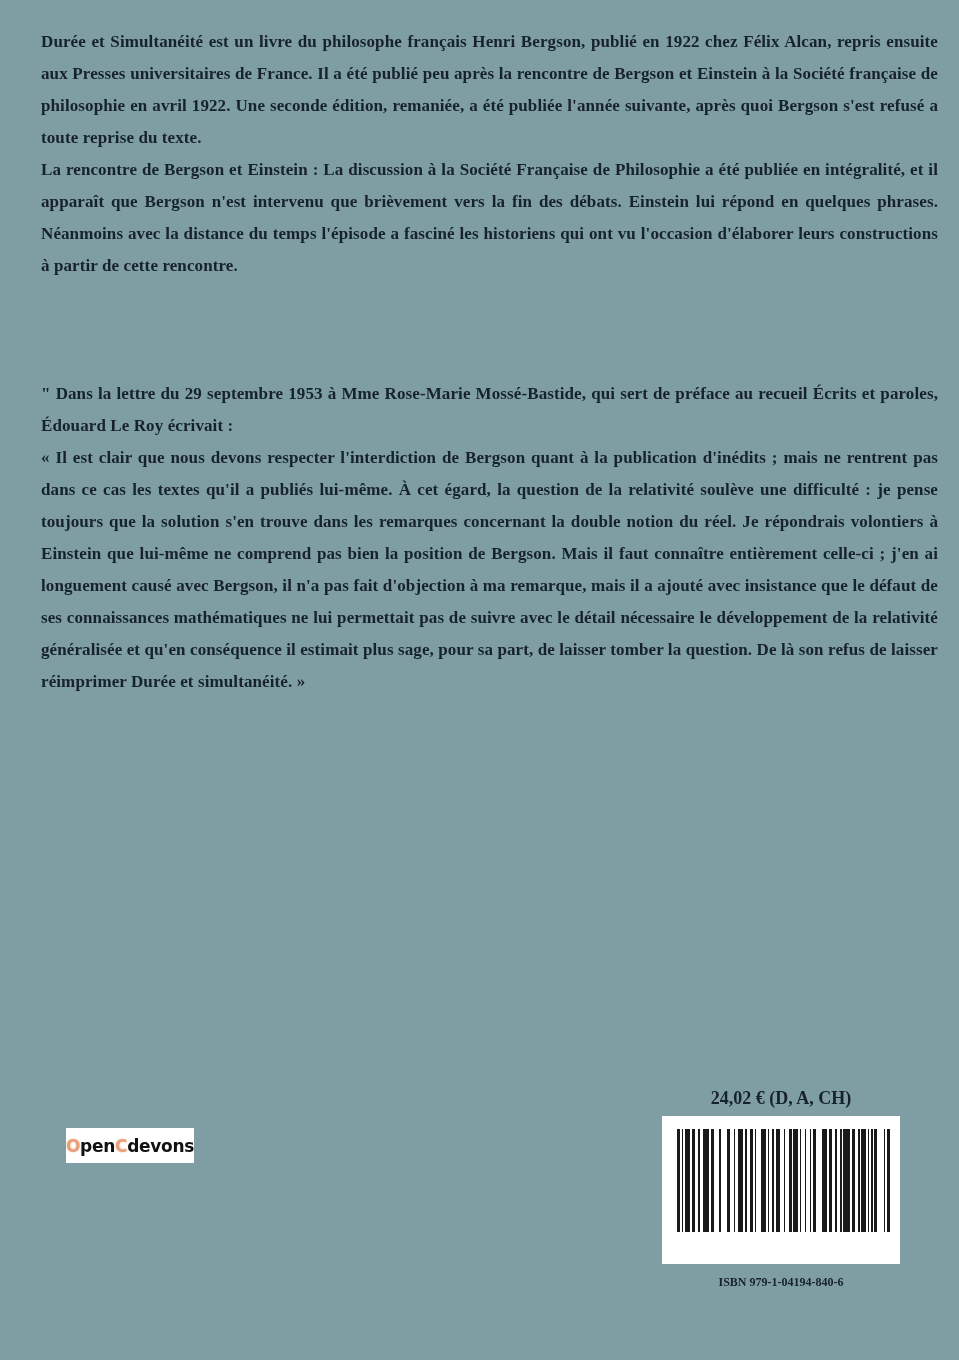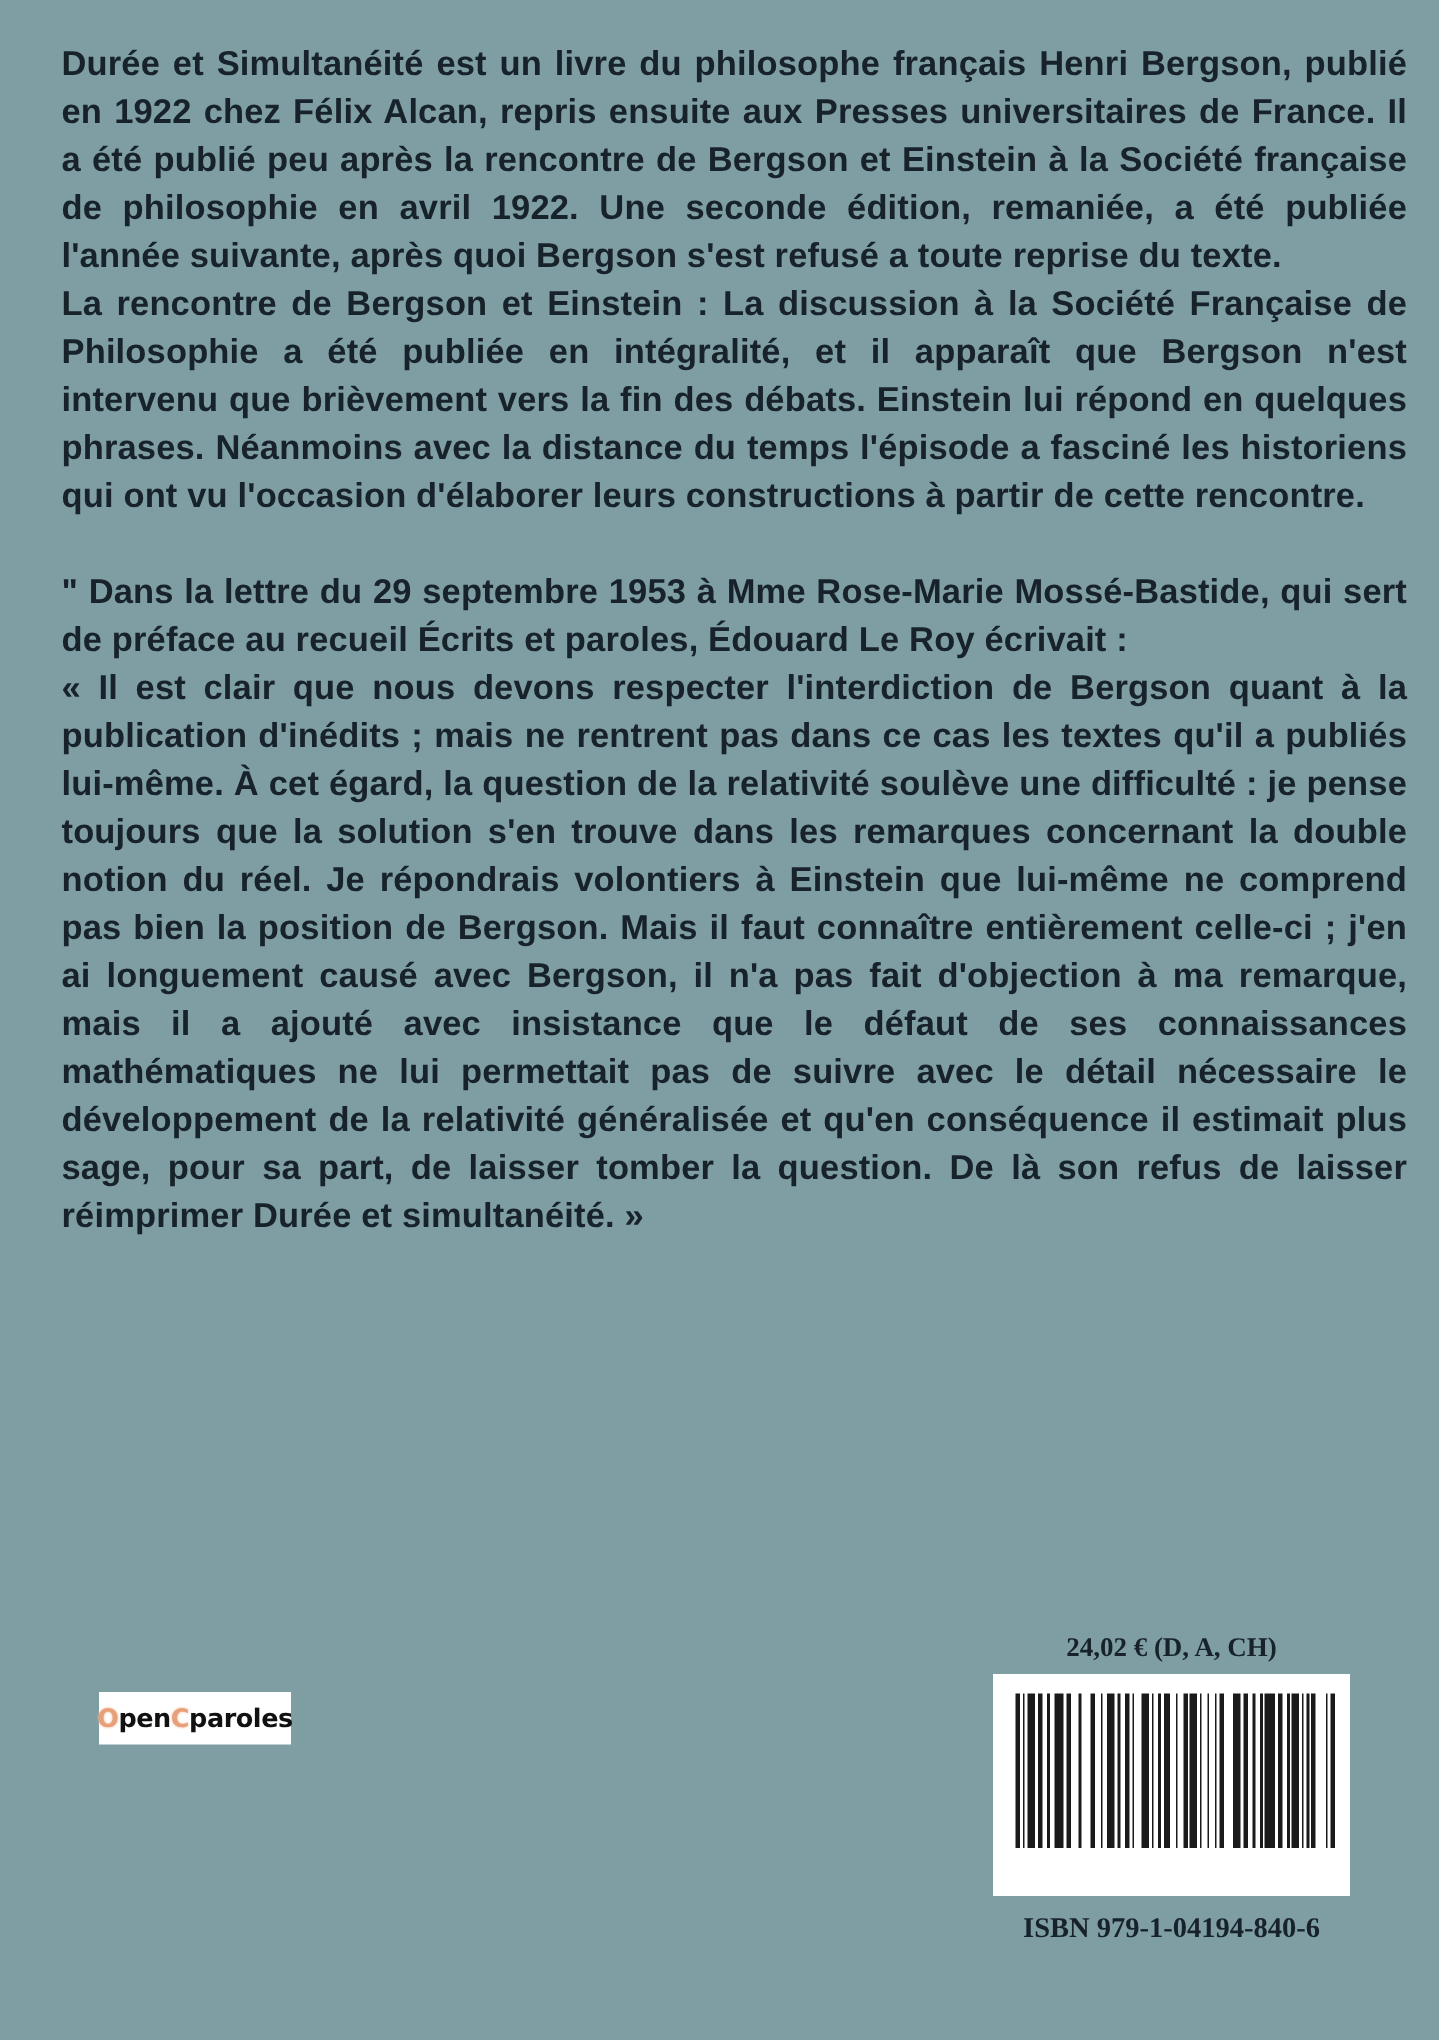--- a/index.html
+++ b/index.html
@@ -12,23 +12,23 @@
       background: #7e9ea4;
       position: relative;
       overflow: hidden;
       font-family: "DejaVu Serif", "Liberation Serif", serif;
       color: #17222a;
     }
     .text-block {
       position: absolute;
       left: 41px;
       width: 897px;
-      font-family: Liberation Sans, sans-serif;
-      font-weight: bold;
-      font-size: 23px;
+      font-family: Liberation Serif, serif;
+      font-weight: bold;
+      font-size: 17px;
       line-height: 32px;
       text-align: justify;
       letter-spacing: 0.1px;
     }
     .text-block p {
       margin: 0;
     }
     #block-1 { top: 26px; }
     #block-2 { top: 378px; }
 
@@ -86,42 +86,42 @@
       height: 100%;
     }
     .isbn {
       position: absolute;
       left: 662px;
       top: 1275px;
       width: 238px;
       text-align: center;
       font-family: "Liberation Serif", "DejaVu Serif", serif;
       font-weight: bold;
-      font-size: 19px;
+      font-size: 12px;
       color: #17222a;
     }
   </style>
 </head>
 <body>
 
 <div id="block-1" class="text-block">
   <p>Durée et Simultanéité est un livre du philosophe français Henri Bergson, publié en 1922 chez Félix Alcan, repris ensuite aux Presses universitaires de France. Il a été publié peu après la rencontre de Bergson et Einstein à la Société française de philosophie en avril 1922. Une seconde édition, remaniée, a été publiée l'année suivante, après quoi Bergson s'est refusé a toute reprise du texte.</p>
   <p>La rencontre de Bergson et Einstein : La discussion à la Société Française de Philosophie a été publiée en intégralité, et il apparaît que Bergson n'est intervenu que brièvement vers la fin des débats. Einstein lui répond en quelques phrases. Néanmoins avec la distance du temps l'épisode a fasciné les historiens qui ont vu l'occasion d'élaborer leurs constructions à partir de cette rencontre.</p>
 </div>
 
 <div id="block-2" class="text-block">
   <p>" Dans la lettre du 29 septembre 1953 à Mme Rose-Marie Mossé-Bastide, qui sert de préface au recueil Écrits et paroles, Édouard Le Roy écrivait :</p>
   <p>« Il est clair que nous devons respecter l'interdiction de Bergson quant à la publication d'inédits ; mais ne rentrent pas dans ce cas les textes qu'il a publiés lui-même. À cet égard, la question de la relativité soulève une difficulté : je pense toujours que la solution s'en trouve dans les remarques concernant la double notion du réel. Je répondrais volontiers à Einstein que lui-même ne comprend pas bien la position de Bergson. Mais il faut connaître entièrement celle-ci ; j'en ai longuement causé avec Bergson, il n'a pas fait d'objection à ma remarque, mais il a ajouté avec insistance que le défaut de ses connaissances mathématiques ne lui permettait pas de suivre avec le détail nécessaire le développement de la relativité généralisée et qu'en conséquence il estimait plus sage, pour sa part, de laisser tomber la question. De là son refus de laisser réimprimer Durée et simultanéité. »</p>
 </div>
 
 <div class="logo">
   <span class="accent">O</span>
     <span>pen</span>
     <span class="accent">C</span>
-    <span>paroles</span>
+    <span>devons</span>
 </div>
 
 <div class="price">24,02 € (D, A, CH)</div>
 
 <div class="barcode-box">
   <div class="barcode-bars" id="barcode-bars">
       <span style="width: 3.24242px; background: rgb(26, 26, 26);"></span>
       <span style="width: 1.62121px; background: transparent;"></span>
       <span style="width: 1.62121px; background: rgb(26, 26, 26);"></span>
       <span style="width: 1.62121px; background: transparent;"></span>

